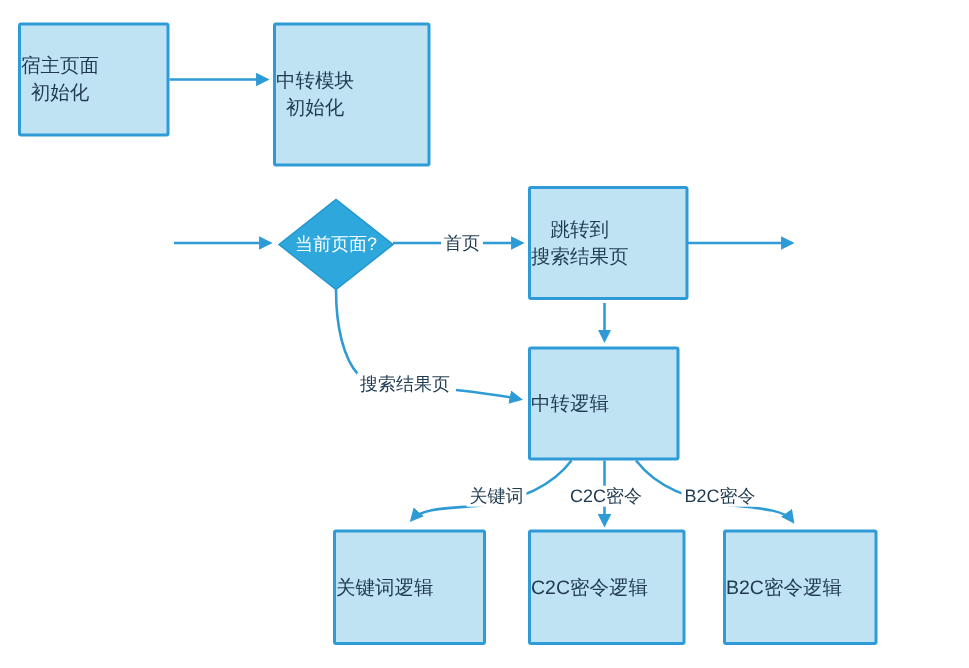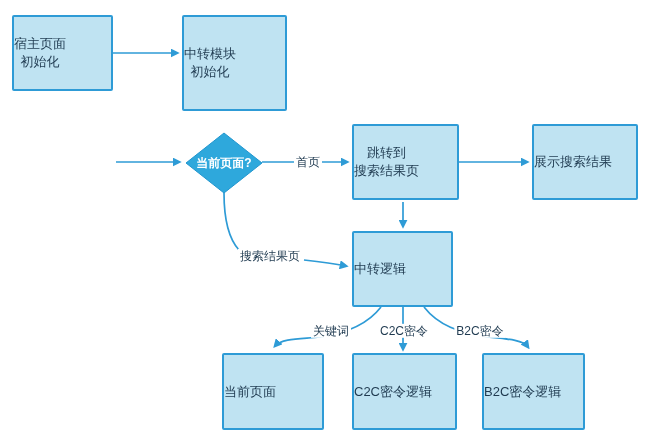--- a/index.html
+++ b/index.html
@@ -46,21 +46,21 @@
     color:var(--text,#1f3a50);
     font-size:12px;line-height:1.2;
     padding:0 2px;
     white-space:nowrap;
     text-align:right;
   }
   .diamond-label{
     position:absolute;
     transform:translate(-50%,-50%);
     color:var(--decision-text,#ffffff);
-    font-size:12px;font-weight:bold;
+    font-size:12px;font-weight:normal;
     white-space:nowrap;
   }
 </style>
 </head>
 <body style="--background: #ffffff; --node-fill: #bfe3f2; --node-border: #2e9bd6; --text: #1f3a50; --arrow: #2e9bd6; --decision-fill: #2ea8dc; --decision-border: #2196cf; --decision-text: #ffffff;">
 
 <div class="canvas">
 
   <svg class="edges" width="646" height="445" viewBox="0 0 646 445">
     <defs>
@@ -94,30 +94,27 @@
   </div>
 
 
   <span class="diamond-label" style="left:224px;top:163px">当前页面?</span>
 
   <div class="node" style="left:352px;top:124px;width:107px;height:76px">
     <span>跳转到
 搜索结果页</span>
   </div>
 
-  <div class="node" style="left:532px;top:124px;width:106px;height:76px">
-    <span>展示搜索结果</span>
-  </div>
 
   <div class="node" style="left:352px;top:231px;width:101px;height:76px">
     <span>中转逻辑</span>
   </div>
 
   <div class="node" style="left:222px;top:353px;width:102px;height:77px">
-    <span>当前页面</span>
+    <span>关键词逻辑</span>
   </div>
 
   <div class="node" style="left:352px;top:353px;width:105px;height:77px">
     <span>C2C密令逻辑</span>
   </div>
 
   <div class="node" style="left:482px;top:353px;width:103px;height:77px">
     <span>B2C密令逻辑</span>
   </div>
 

